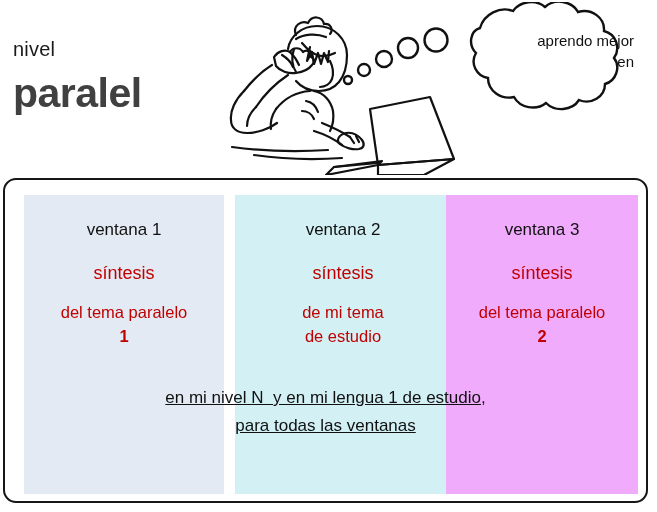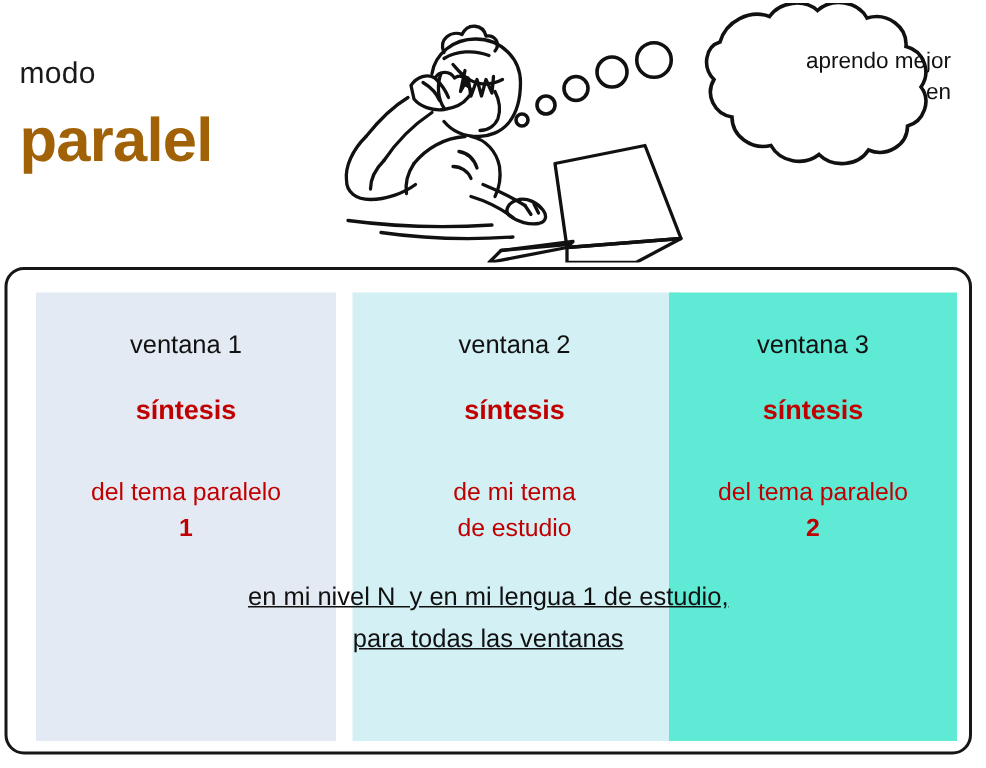--- a/index.html
+++ b/index.html
@@ -86,23 +86,23 @@
     left: 0; right: 0; top: 25px;
     text-align: center;
   }
   .panel-window-label {
     font-size: 17px;
     color: #111111;
     margin-bottom: 23px;
   }
   .panel-sintesis {
     font-size: 18px;
-    font-weight: bold;
+    font-weight: normal;
     color: #c00000;
-    margin-bottom: 32px;
+    margin-bottom: 16px;
   }
   .panel-desc {
     font-size: 16.5px;
     color: #c00000;
     line-height: 1.46;
   }
   .panel-desc b { font-weight: bold; }
 
   
   #footer-text {
@@ -116,22 +116,22 @@
     line-height: 1.62;
     pointer-events: none;
   }
   .footer-line { white-space: pre; text-decoration: underline; }
 </style>
 </head>
 <body>
 
 <div id="header-area">
 
-  <div id="modo-label">modo</div>
-  <div id="paralel-title" style="color: #a16207;">paralel</div>
+  <div id="modo-label">nivel</div>
+  <div id="paralel-title" style="color: #404040;">paralel</div>
 
   <svg id="student-illustration" viewBox="0 0 250 170" xmlns="http://www.w3.org/2000/svg" fill="none" stroke="#111111" stroke-width="2.2" stroke-linecap="round" stroke-linejoin="round">
 
     <path d="M86 30 c-4 -9 5 -15 12 -12 c4 -8 14 -7 16 1 c6 -1 10 5 6 10"></path>
     <path d="M86 34 c8 -5 20 -6 30 -2"></path>
 
     <path d="M78 44 c2 -13 14 -23 29 -23 c17 0 30 13 30 29 c0 12 -3 21 -8 27
              c-5 6 -13 9 -20 9 c-10 0 -18 -4 -23 -10"></path>
 
     <path d="M92 38 c5 6 9 10 15 12 c6 2 12 1 18 -2"></path>
@@ -219,21 +219,21 @@
     <div class="panel-inner">
       <div class="panel-window-label">ventana 2</div>
       <div class="panel-sintesis">síntesis</div>
       <div class="panel-desc">
         <div>de mi tema</div>
         <div>de estudio</div>
       </div>
     </div>
   </div>
 
-  <div class="window-panel" id="window-panel-3" style="background: #5eead4;">
+  <div class="window-panel" id="window-panel-3" style="background: #f0abfc;">
     <div class="panel-inner">
       <div class="panel-window-label">ventana 3</div>
       <div class="panel-sintesis">síntesis</div>
       <div class="panel-desc">
         <div>del tema paralelo</div>
         <div><b>2</b></div>
       </div>
     </div>
   </div>
 

